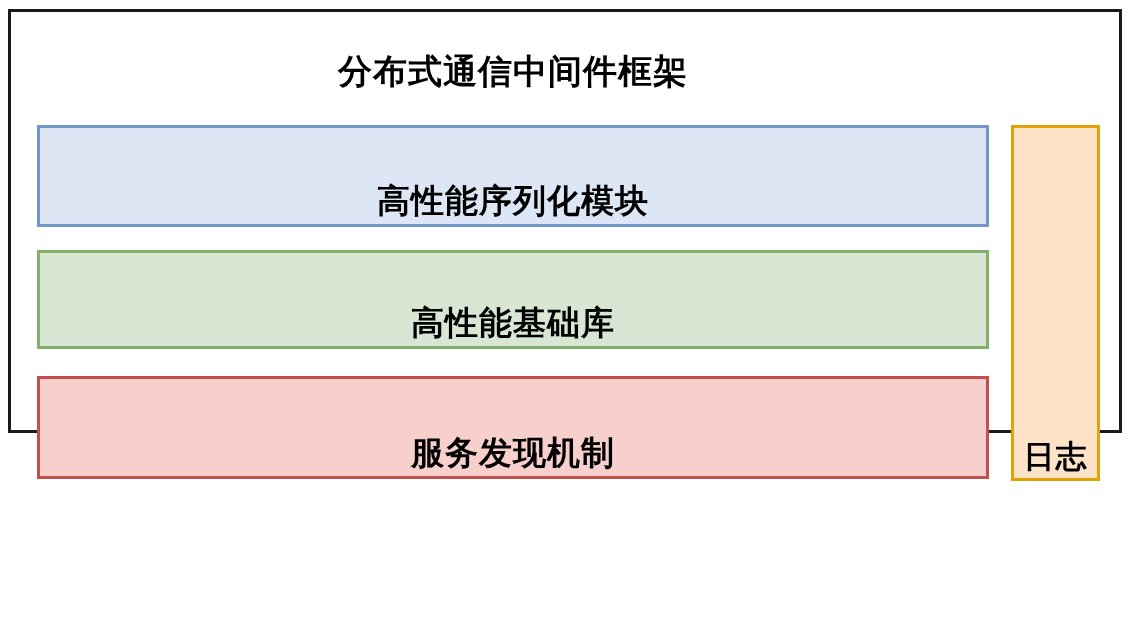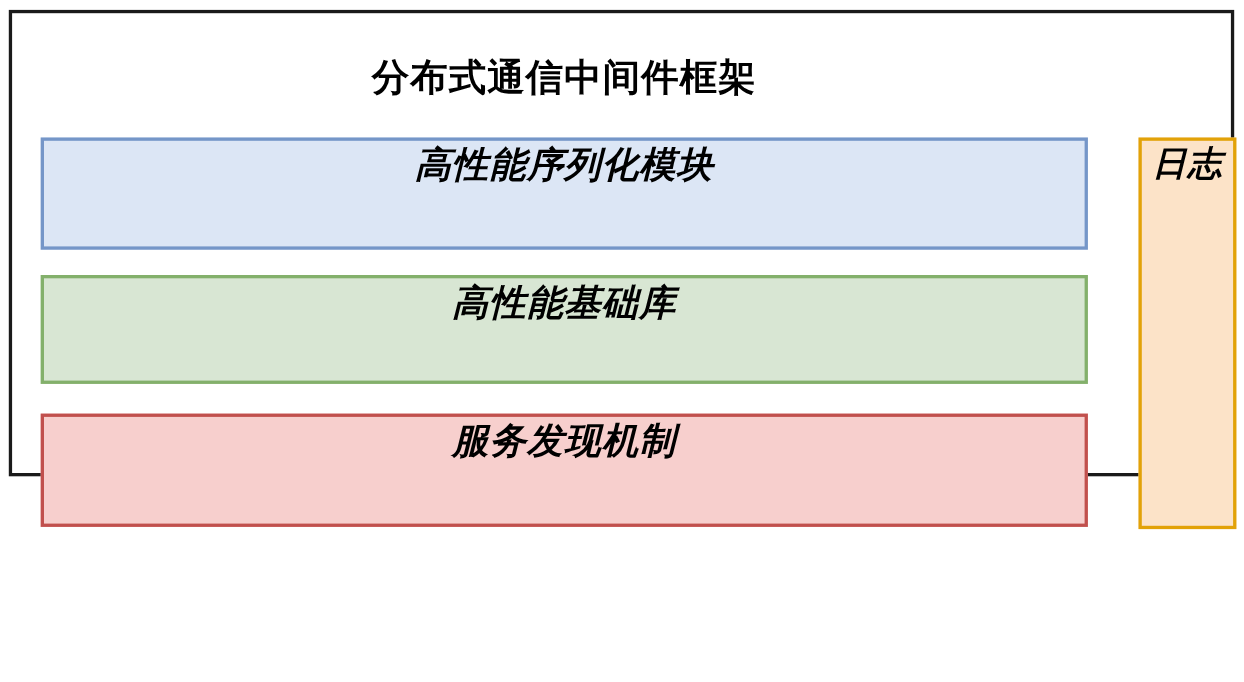--- a/index.html
+++ b/index.html
@@ -47,23 +47,22 @@
     letter-spacing: 1px;
     white-space: nowrap;
   }
 
   .layer {
     position: absolute;
     box-sizing: border-box;
     border-width: 3px;
     border-style: solid;
     display: flex;
-    align-items: flex-start;
+    align-items: flex-end;
     justify-content: center;
-    font-style: italic;
   }
 
   .layer-label {
     font-size: 33px;
     font-weight: bold;
     color: #000000;
     letter-spacing: 1px;
     white-space: nowrap;
   }
 
@@ -117,18 +116,18 @@
 
     <div class="layer" id="layer-pubsub" style="background-color: rgb(216, 230, 211); border-color: rgb(131, 176, 107);">
       <span class="layer-label">高性能基础库</span>
     </div>
 
     <div class="layer" id="layer-discovery" style="background-color: rgb(247, 207, 205); border-color: rgb(193, 80, 77);">
       <span class="layer-label">服务发现机制</span>
     </div>
 
 
-    <div class="layer" id="layer-logging" style="background-color: rgb(252, 227, 200); border-color: rgb(226, 162, 8); margin-left: 24px;">
+    <div class="layer" id="layer-logging" style="background-color: rgb(252, 227, 200); border-color: rgb(226, 162, 8);">
       <span class="layer-label">日志</span>
     </div>
 
   </div>
 </div>
 
 </body></html>

